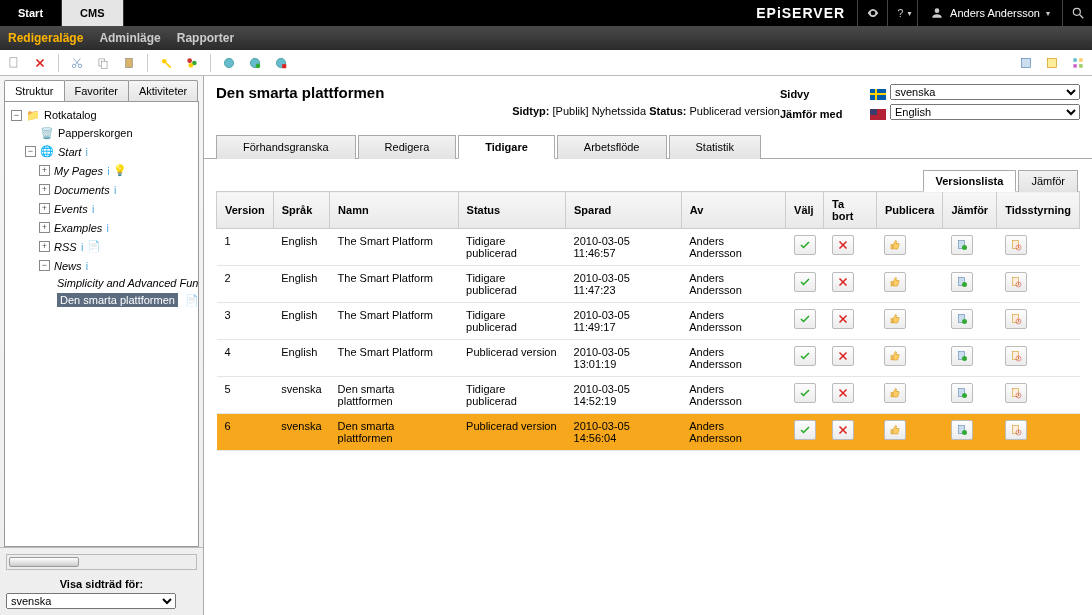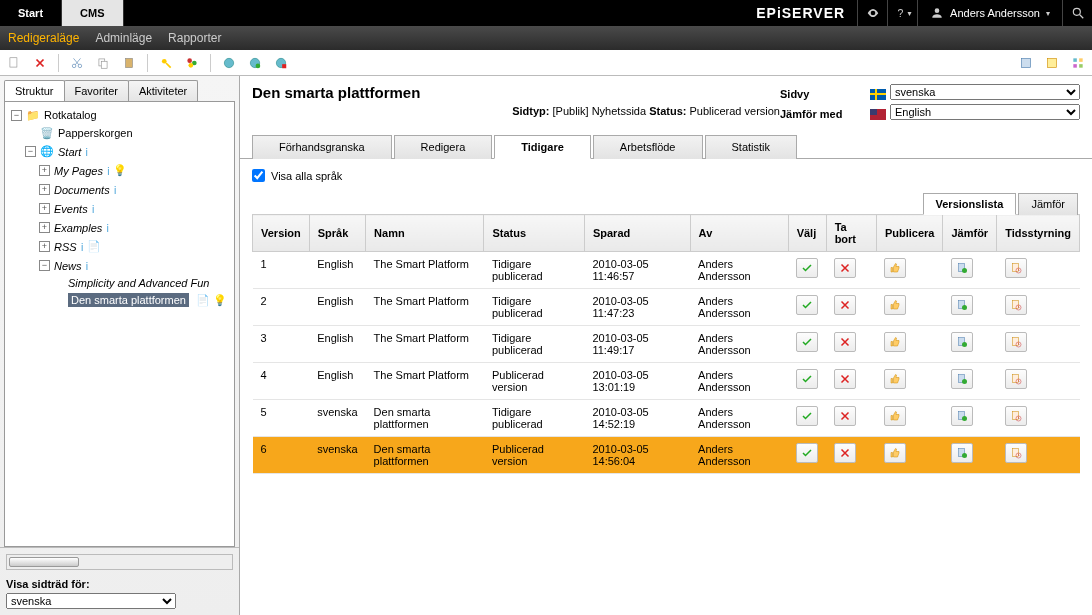--- a/index.html
+++ b/index.html
@@ -10,32 +10,32 @@
 .topbar .tab { padding: 0 18px; display: flex; align-items: center; font-weight: bold; cursor: pointer; border-right: 1px solid #333; }
 .topbar .tab.active { background: #e5e5e5; color: #000; }
 .topbar .spacer { flex: 1; }
 .topbar .logo { font-weight: bold; font-size: 14px; letter-spacing: 1px; padding: 0 12px; display: flex; align-items: center; }
 .topbar .icon-btn { width: 30px; display: flex; align-items: center; justify-content: center; border-left: 1px solid #444; color: #ccc; cursor: pointer; }
 .topbar .user { display: flex; align-items: center; padding: 0 12px; gap: 6px; border-left: 1px solid #444; cursor: pointer; }
 .topbar svg { width: 14px; height: 14px; fill: #ccc; }
 
 
 .modebar { background: linear-gradient(#4a4a4a,#2b2b2b); height: 24px; display: flex; align-items: center; padding: 0 8px; gap: 16px; font-size: 12px; }
-.modebar a { color: #ccc; text-decoration: none; font-weight: normal; cursor: pointer; }
+.modebar a { color: #ccc; text-decoration: none; font-weight: bold; cursor: pointer; }
 .modebar a.active { color: #ffb400; }
 
 
 .toolrow { background: #fff; height: 26px; border-bottom: 1px solid #bbb; display: flex; align-items: center; padding: 0 4px; gap: 6px; }
 .toolrow .sep { width: 1px; height: 18px; background: #ccc; margin: 0 2px; }
 .toolrow .tbtn { width: 20px; height: 20px; display: flex; align-items: center; justify-content: center; cursor: pointer; border-radius: 2px; }
 .toolrow .rspacer { flex: 1; }
 
 
 .main { display: flex; height: calc(615px - 26px - 24px - 26px); }
-.sidebar { width: 240px; background: linear-gradient(#f5f5f5,#eee); border-right: 1px solid #aaa; display: flex; flex-direction: column; }
+.sidebar { width: 204px; background: linear-gradient(#f5f5f5,#eee); border-right: 1px solid #aaa; display: flex; flex-direction: column; }
 .content { flex: 1; background: #fff; overflow: auto; position: relative; }
 
 
 .side-tabs { display: flex; padding: 4px 4px 0 4px; gap: 0; }
 .side-tabs .stab { border: 1px solid #999; border-bottom: none; padding: 4px 10px; background: linear-gradient(#f5f5f5,#e5e5e5); cursor: pointer; border-radius: 2px 2px 0 0; margin-right: -1px; font-size:11px;}
 .side-tabs .stab.active { background: #fff; }
 .side-body { border: 1px solid #999; margin: 0 4px; background: #fff; flex: 1; overflow: auto; padding: 4px 0; }
 
 
 .tree { list-style: none; font-size: 11px; }
@@ -47,21 +47,21 @@
 .tree .node-lbl.italic { font-style: italic; }
 .tree .node-lbl.selected { background: #5b6b80; color: #fff; padding: 1px 3px; }
 .tree .expander { width: 11px; height: 11px; border: 1px solid #888; background:#fff; display: inline-flex; align-items: center; justify-content: center; font-size: 9px; line-height: 1; cursor: pointer; color:#555;}
 .tree .spacer-exp { width:11px; display:inline-block;}
 .tree .tico { width: 14px; height: 14px; display: inline-flex; align-items: center; justify-content: center; }
 
 
 .side-bottom { padding: 6px; border-top: 1px solid #bbb; }
 .side-bottom .scrollbar { height: 16px; background: #eee; border: 1px solid #bbb; margin-bottom: 8px; position: relative; }
 .side-bottom .scrollbar .thumb { position:absolute; left:2px; top:2px; height:10px; width:70px; background: linear-gradient(#fff,#ccc); border:1px solid #999; border-radius:2px;}
-.side-bottom label { font-weight: bold; display:block; margin-bottom:3px;}
+.side-bottom label { font-weight: bold; display:block; margin-bottom:3px;text-align:center;}
 .side-bottom select { width: 170px; font-size:11px; }
 
 
 .page-head { padding: 8px 12px 4px 12px; display:flex; }
 .page-head .left { flex:1; }
 .page-head h2 { font-size: 15px; font-weight: bold; margin-bottom: 4px; }
 .page-head .meta { font-size: 11px; text-align: right; }
 .page-head .meta b { font-weight: bold; }
 .page-head .right { width: 300px; }
 .page-head .rline { display:flex; align-items:flex-end; margin-bottom:4px; }
@@ -329,24 +329,20 @@
 
     <div class="page-tabs">
       <div class="ptab">Förhandsgranska</div>
       <div class="ptab">Redigera</div>
       <div class="ptab active">Tidigare</div>
       <div class="ptab">Arbetsflöde</div>
       <div class="ptab">Statistik</div>
     </div>
 
     <div class="cbody">
-      <div class="chkline">
-        <input type="checkbox" checked="" style="">
-        <span>Visa alla språk</span>
-      </div>
 
       <div class="inner-tabs">
         <div class="itab active">Versionslista</div>
         <div class="itab">Jämför</div>
       </div>
 
       <table class="ver">
         <thead>
             <tr id="ver-head">
               <th>Version</th>

